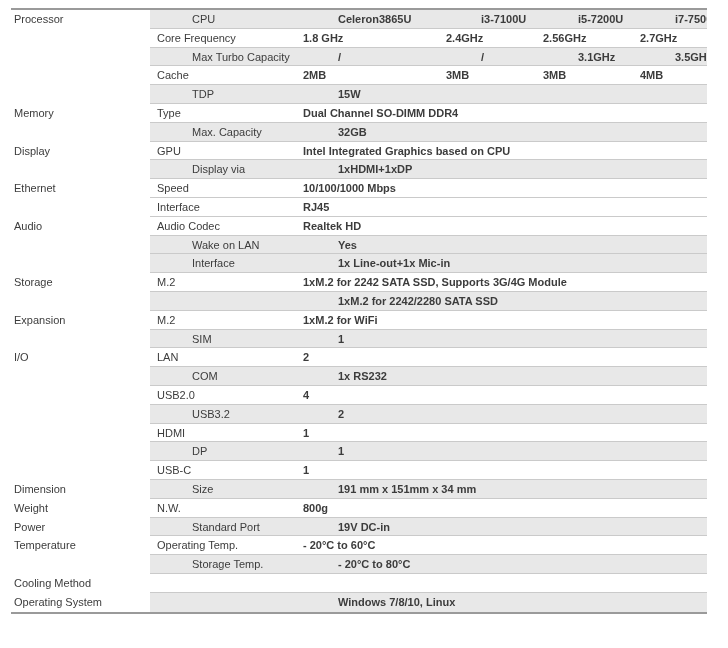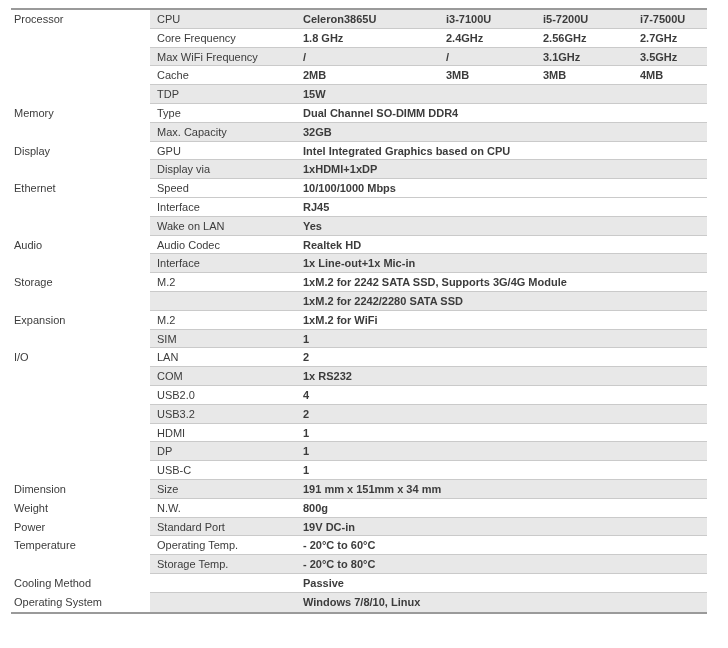--- a/index.html
+++ b/index.html
@@ -21,21 +21,21 @@
   .row{display:flex;height:18.8px;font-size:11px;line-height:18.8px;}
   .cat{
     width:139px;flex:0 0 139px;padding-left:3px;
     white-space:nowrap;overflow:hidden;background:var(--bg);
   }
   .striped{
     flex:1;display:flex;border-bottom:1px solid var(--row-line);
     background:transparent;min-width:0;
   }
   .row:last-child .striped{border-bottom:none;align-items:flex-end;}
-  .striped.alt{background:var(--stripe);}
+  .striped.alt{background:var(--stripe);padding-left:35px;}
   .label{
     width:153px;flex:0 0 153px;padding-left:7px;
     white-space:nowrap;overflow:hidden;
   }
   .vals{flex:1;display:flex;min-width:0;font-weight:bold;}
   .v{flex:1;white-space:nowrap;overflow:hidden;}
   .v4-0{flex:0 0 143px;}
   .v4-1{flex:0 0 97px;}
   .v4-2{flex:0 0 97px;}
   .v4-3{flex:1;}
@@ -66,21 +66,21 @@
             <div class="v4-0">1.8 GHz</div>
             <div class="v4-1">2.4GHz</div>
             <div class="v4-2">2.56GHz</div>
             <div class="v4-3">2.7GHz</div>
           </div>
         </div>
       </div>
       <div class="row">
         <div class="cat"></div>
         <div class="striped alt">
-          <div class="label">Max WiFi Frequency</div>
+          <div class="label">Max Turbo Capacity</div>
           <div class="vals">
             <div class="v4-0">/</div>
             <div class="v4-1">/</div>
             <div class="v4-2">3.1GHz</div>
             <div class="v4-3">3.5GHz</div>
           </div>
         </div>
       </div>
       <div class="row">
         <div class="cat"></div>
@@ -151,38 +151,38 @@
       <div class="row">
         <div class="cat"></div>
         <div class="striped">
           <div class="label">Interface</div>
           <div class="vals">
             <div class="v">RJ45</div>
           </div>
         </div>
       </div>
       <div class="row">
+        <div class="cat">Audio</div>
+        <div class="striped">
+          <div class="label">Audio Codec</div>
+          <div class="vals">
+            <div class="v">Realtek HD</div>
+          </div>
+        </div>
+      </div>
+      <div class="row">
         <div class="cat"></div>
         <div class="striped alt">
           <div class="label">Wake on LAN</div>
           <div class="vals">
             <div class="v">Yes</div>
           </div>
         </div>
       </div>
       <div class="row">
-        <div class="cat">Audio</div>
-        <div class="striped">
-          <div class="label">Audio Codec</div>
-          <div class="vals">
-            <div class="v">Realtek HD</div>
-          </div>
-        </div>
-      </div>
-      <div class="row">
         <div class="cat"></div>
         <div class="striped alt">
           <div class="label">Interface</div>
           <div class="vals">
             <div class="v">1x Line-out+1x Mic-in</div>
           </div>
         </div>
       </div>
       <div class="row">
         <div class="cat">Storage</div>
@@ -325,23 +325,20 @@
           <div class="label">Storage Temp.</div>
           <div class="vals">
             <div class="v">- 20°C to 80°C</div>
           </div>
         </div>
       </div>
       <div class="row">
         <div class="cat">Cooling Method</div>
         <div class="striped">
           <div class="label"></div>
-          <div class="vals">
-            <div class="v">Passive</div>
-          </div>
         </div>
       </div>
       <div class="row">
         <div class="cat">Operating System</div>
         <div class="striped alt">
           <div class="label"></div>
           <div class="vals">
             <div class="v">Windows 7/8/10, Linux</div>
           </div>
         </div>

